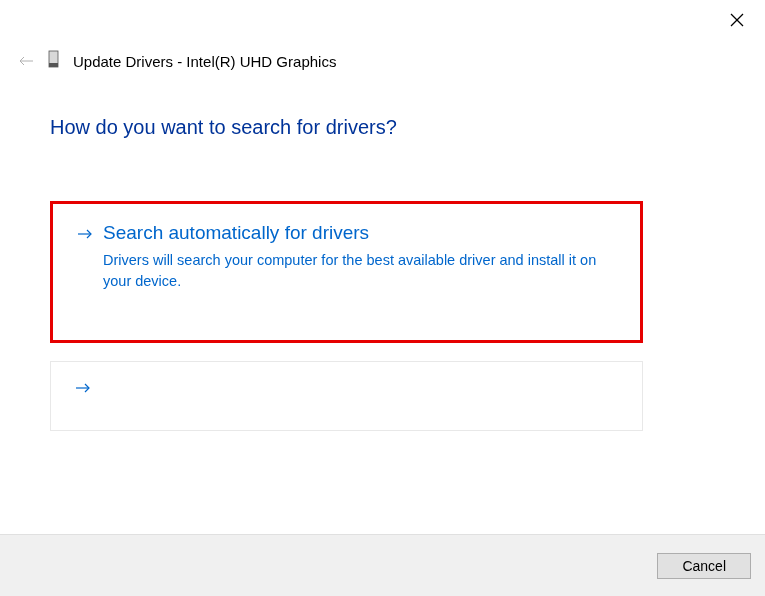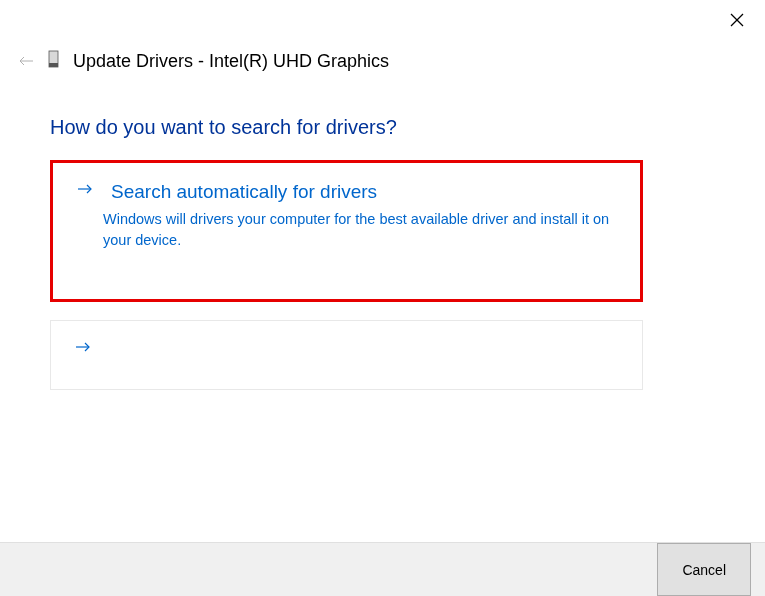--- a/index.html
+++ b/index.html
@@ -34,48 +34,48 @@
       height: 16px;
       display: flex;
       align-items: center;
       justify-content: center;
       cursor: pointer;
     }
     .drive-icon {
       display: inline-block;
     }
     .window-title {
-      font-size: 18px;
+      font-size: 15px;
       color: #000;
       font-weight: 400;
     }
     .content {
       padding: 44px 50px 0 50px;
     }
     .question {
       font-size: 20px;
       color: #003399;
       font-weight: 400;
-      margin-bottom: 21px;
+      margin-bottom: 62px;
     }
     .option-card {
       border: 1px solid #e8e8e8;
       padding: 18px 24px 26px 24px;
       width: 593px;
       margin-bottom: 18px;
       cursor: pointer;
     }
     .option-card.highlighted {
       border: 3px solid #e60000;
       padding-bottom: 48px;
     }
     .option-header {
       display: flex;
-      align-items: flex-start;
-      gap: 18px;
+      align-items: flex-end;
+      gap: 10px;
       margin-bottom: 6px;
     }
     .option-arrow {
       color: #0066cc;
       flex-shrink: 0;
     }
     .option-title {
       font-size: 19px;
       color: #0066cc;
       font-weight: 400;
@@ -84,24 +84,25 @@
       font-size: 14.5px;
       color: #0066cc;
       margin-left: 26px;
       line-height: 1.45;
     }
     .footer {
       position: absolute;
       bottom: 0;
       left: 0;
       right: 0;
-      height: 54px;
+      height: 62px;
       background: #f0f0f0;
       border-top: 1px solid #e0e0e0;
       display: flex;
+      align-items: center;
       justify-content: flex-end;
       padding-right: 14px;
     }
     .cancel-btn {
       background: #e1e1e1;
       border: 1px solid #adadad;
       padding: 4px 24px;
       font-size: 14px;
       font-family: inherit;
       cursor: pointer;
@@ -140,21 +141,21 @@
   <div class="option-card highlighted">
     <div class="option-header">
       <span class="option-arrow">
         <svg width="16" height="12" viewBox="0 0 16 12">
           <line x1="1" y1="6" x2="14" y2="6" stroke="#0066cc" stroke-width="1.2"></line>
           <polyline points="10,2 14,6 10,10" fill="none" stroke="#0066cc" stroke-width="1.2"></polyline>
         </svg>
       </span>
       <span class="option-title">Search automatically for drivers</span>
     </div>
-    <div class="option-desc">Windows will drivers your computer for the best available driver and install it on your device.</div>
+    <div class="option-desc">Drivers will search your computer for the best available driver and install it on your device.</div>
   </div>
 
   <div class="option-card">
     <div class="option-header">
       <span class="option-arrow">
         <svg width="16" height="12" viewBox="0 0 16 12">
           <line x1="1" y1="6" x2="14" y2="6" stroke="#0066cc" stroke-width="1.2"></line>
           <polyline points="10,2 14,6 10,10" fill="none" stroke="#0066cc" stroke-width="1.2"></polyline>
         </svg>
       </span>

